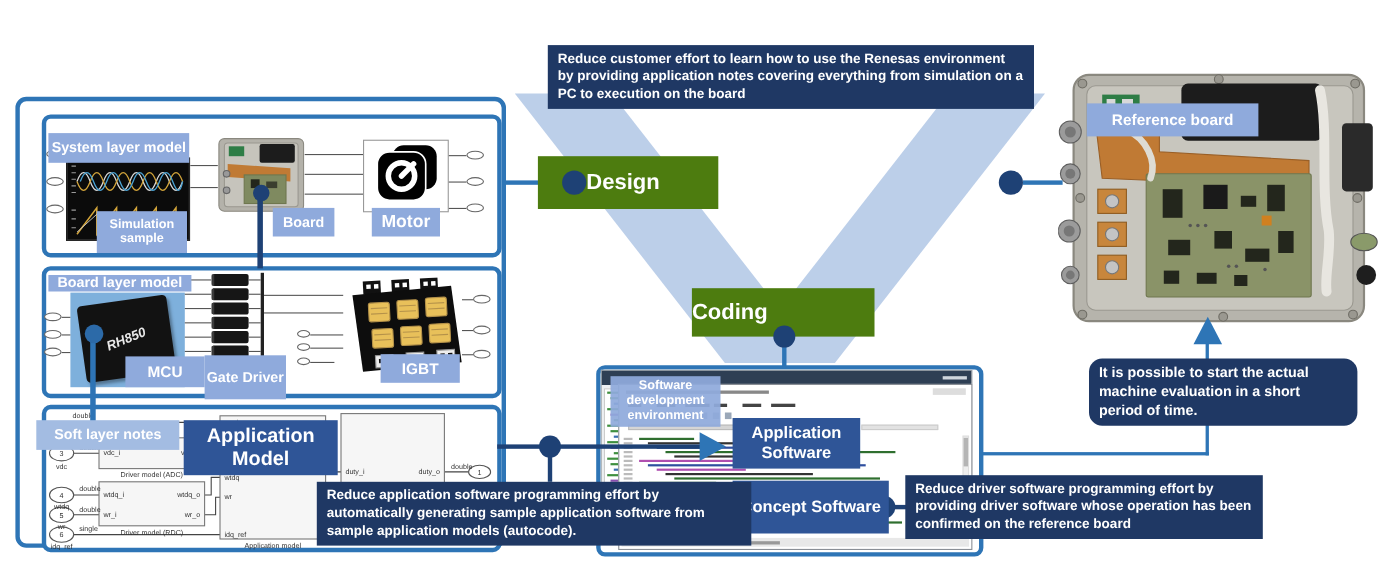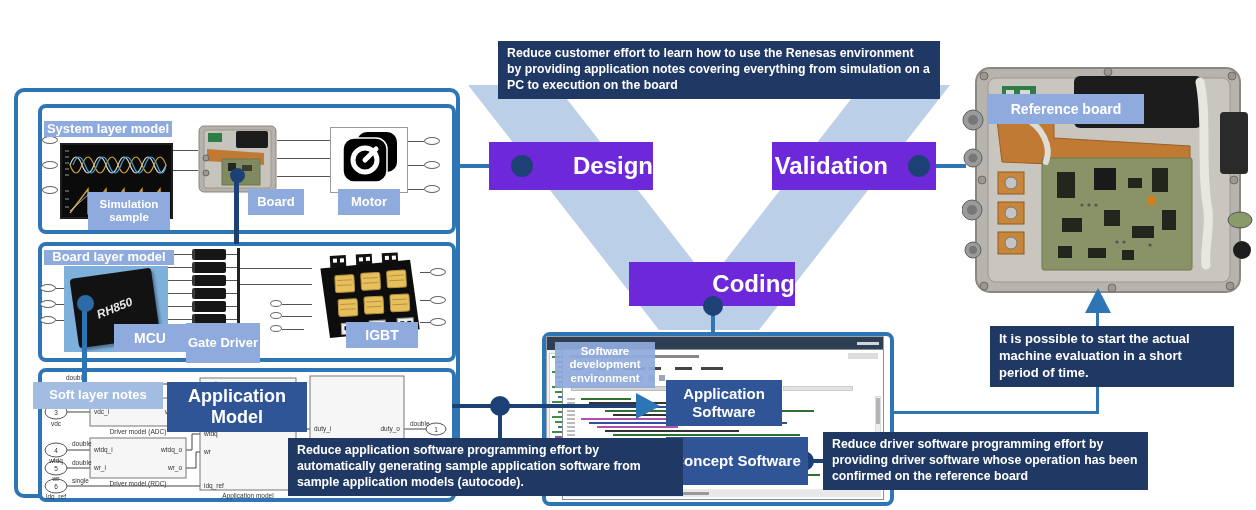--- a/index.html
+++ b/index.html
@@ -3,21 +3,21 @@
 <meta charset="utf-8">
 <style>
   * { box-sizing: border-box; margin: 0; padding: 0; }
   body { font-family: "Liberation Sans", sans-serif; background: #ffffff; }
   #stage { position: relative; width: 1256px; height: 510px; background: #fff; overflow: hidden; }
   .abs { position: absolute; }
   h1.title { position: absolute; left: 16px; top: 6px; font-size: 31px; font-weight: bold; color: #2E74B5; z-index: 10; }
   .callout { position: absolute; background: #1F3864; color: #fff; font-weight: bold; font-size: 12.3px; line-height: 1.3; padding: 5px 9px; z-index: 16; }
   .bluelabel { position: absolute; background: #8FAADC; color: #fff; font-weight: bold; display: flex; align-items: center; justify-content: center; text-align: center; z-index: 14; line-height: 1.15; }
   .navylabel { position: absolute; background: #2F5597; color: #fff; font-weight: bold; display: flex; align-items: center; justify-content: center; text-align: center; z-index: 15; line-height: 1.18; }
-  .stagelabel { position: absolute; background: #6d28d9; color: #fff; font-weight: bold; font-size: 24px; display: flex; align-items: center; justify-content: flex-end; z-index: 13; }
+  .stagelabel { position: absolute; background: #4d7c0f; color: #fff; font-weight: bold; font-size: 20px; display: flex; align-items: center; justify-content: flex-start; z-index: 13; }
   .dot { position: absolute; border-radius: 50%; background: #1E4175; z-index: 14; }
   .cline { position: absolute; background: #2E75B6; z-index: 12; }
   .nline { position: absolute; background: #1E4175; z-index: 12; }
   .box { position: absolute; border: 4px solid #2E75B6; border-radius: 8px; background: #fff; z-index: 2; }
   .obox { position: absolute; border: 4px solid #2E75B6; border-radius: 10px; z-index: 1; }
   .gchip { position: absolute; width: 34px; height: 11px; background: #161616; border-radius: 2px; border-left: 3px solid #3a3a3a; z-index: 3; }
   .tri-right { position: absolute; width: 0; height: 0; border-top: 13px solid transparent; border-bottom: 13px solid transparent; border-left: 24px solid #2E75B6; z-index: 12; }
   .tri-up { position: absolute; width: 0; height: 0; border-left: 13px solid transparent; border-right: 13px solid transparent; border-bottom: 25px solid #2E75B6; z-index: 4; }
   svg text { font-family: "Liberation Sans", sans-serif; }
 </style>
@@ -39,32 +39,29 @@
 
   <div class="callout" style="left:498px;top:41px;width:442px;">Reduce customer effort to learn how to use the Renesas environment by providing application notes covering everything from simulation on a PC to execution on the board</div>
 
   <div class="cline" style="left:460px;top:164px;width:56px;height:4px;"></div>
   <div class="stagelabel" style="left:489px;top:142px;width:164px;height:48px;padding-left:44px;">
     <span>Design</span>
   </div>
   <div class="dot" style="left:511px;top:155px;width:22px;height:22px;"></div>
 
   <div class="cline" style="left:930px;top:164px;width:36px;height:4px;"></div>
-  <div class="stagelabel" style="left:772px;top:142px;width:164px;height:48px;padding-right:48px;">
-    <span>Validation</span>
-  </div>
   <div class="dot" style="left:908px;top:155px;width:22px;height:22px;"></div>
 
   <div class="stagelabel" style="left:629px;top:262px;width:166px;height:44px;">
     <span>Coding</span>
   </div>
   <div class="dot" style="left:703px;top:296px;width:20px;height:20px;"></div>
   <div class="cline" style="left:711px;top:314px;width:4px;height:20px;"></div>
 
-  <div class="bluelabel" style="left:44px;top:121px;width:128px;height:16px;font-size:13px;">System layer model</div>
+  <div class="bluelabel" style="left:44px;top:121px;width:128px;height:27px;font-size:13px;">System layer model</div>
 
   <svg class="abs" style="left:60px;top:143px;z-index:3;" width="113" height="76" viewBox="0 0 113 76">
     <rect x="0" y="0" width="113" height="76" fill="#0b0b0b"></rect>
     <rect x="1" y="1" width="111" height="74" fill="none" stroke="#333" stroke-width="1"></rect>
     <g stroke="#9a9a9a" stroke-width="1">
         <line x1="5" y1="8" x2="9" y2="8"></line>
         <line x1="5" y1="14" x2="9" y2="14"></line>
         <line x1="5" y1="20" x2="9" y2="20"></line>
         <line x1="5" y1="26" x2="9" y2="26"></line>
         <line x1="5" y1="32" x2="9" y2="32"></line>
@@ -96,21 +93,21 @@
   <div class="bluelabel" style="left:248px;top:189px;width:56px;height:26px;font-size:13px;">Board</div>
 
   <div class="abs" style="left:330px;top:127px;width:78px;height:66px;background:#fff;border:1px solid #999;z-index:3;">
     <svg width="76" height="64" viewBox="0 0 76 64">
       <rect x="26" y="4" width="40" height="40" rx="10" fill="#000"></rect>
       <rect x="12" y="10" width="44" height="44" rx="11" fill="#000" stroke="#fff" stroke-width="1.5"></rect>
       <circle cx="34" cy="32" r="12" fill="none" stroke="#fff" stroke-width="5"></circle>
       <line x1="34" y1="32" x2="45" y2="21" stroke="#fff" stroke-width="5" stroke-linecap="round"></line>
     </svg>
   </div>
-  <div class="bluelabel" style="left:338px;top:189px;width:62px;height:26px;font-size:13px;">Motor</div>
+  <div class="bluelabel" style="left:338px;top:189px;width:62px;height:26px;font-size:16px;">Motor</div>
 
   <div class="nline" style="left:234px;top:175px;width:5px;height:69px;"></div>
   <div class="dot" style="left:230px;top:168px;width:15px;height:15px;"></div>
 
   <div class="bluelabel" style="left:44px;top:250px;width:130px;height:15px;font-size:13px;">Board layer model</div>
   <div class="abs" style="left:64px;top:266px;width:104px;height:86px;background:#7EB0DC;z-index:3;">
     <div style="position:absolute;left:10px;top:7px;width:82px;height:70px;background:#121212;border-radius:4px;transform:rotate(-8deg);box-shadow:2px 3px 3px rgba(0,0,0,0.35);display:flex;align-items:center;justify-content:center;">
       <span style="color:#e8e8e8;font-size:12px;font-weight:bold;font-style:italic;transform:rotate(-14deg);">RH850</span>
     </div>
   </div>
@@ -349,21 +346,21 @@
     </div>
   <div class="bluelabel" style="left:555px;top:342px;width:100px;height:46px;font-size:11.5px;background:rgba(143,170,220,0.93);padding:2px;">Software development environment</div>
 
   <div class="navylabel" style="left:666px;top:380px;width:116px;height:46px;font-size:15px;">Application Software</div>
   <div class="navylabel" style="left:666px;top:437px;width:142px;height:48px;font-size:15px;">Concept Software</div>
   <div class="nline" style="left:804px;top:459px;width:22px;height:4px;"></div>
   <div class="dot" style="left:794px;top:451px;width:20px;height:20px;"></div>
 
   <div class="callout" style="left:288px;top:438px;width:395px;">Reduce application software programming effort by automatically generating sample application software from sample application models (autocode).</div>
   <div class="callout" style="left:823px;top:432px;width:325px;">Reduce driver software programming effort by providing driver software whose operation has been confirmed on the reference board</div>
-  <div class="callout" style="left:990px;top:326px;width:244px;font-size:13px;">It is possible to start the actual machine evaluation in a short period of time.</div>
+  <div class="callout" style="left:990px;top:326px;width:244px;font-size:13px;border-radius:12px;">It is possible to start the actual machine evaluation in a short period of time.</div>
 
   <div class="cline" style="left:893px;top:411px;width:206px;height:3px;z-index:4;"></div>
   <div class="cline" style="left:1096px;top:310px;width:3px;height:104px;z-index:4;"></div>
   <div class="tri-up" style="left:1085px;top:288px;"></div>
 
   <svg class="abs" style="left:962px;top:60px;z-index:3;" width="294" height="240" viewBox="0 0 294 240">
     <rect x="14" y="8" width="264" height="224" rx="14" fill="#b6b4ac" stroke="#8a887f" stroke-width="2"></rect>
     <rect x="26" y="18" width="242" height="204" rx="8" fill="#c8c6be" stroke="#9a9890"></rect>
     <g fill="#9a9890" stroke="#6f6d65">
       <circle cx="22" cy="16" r="4"></circle>

